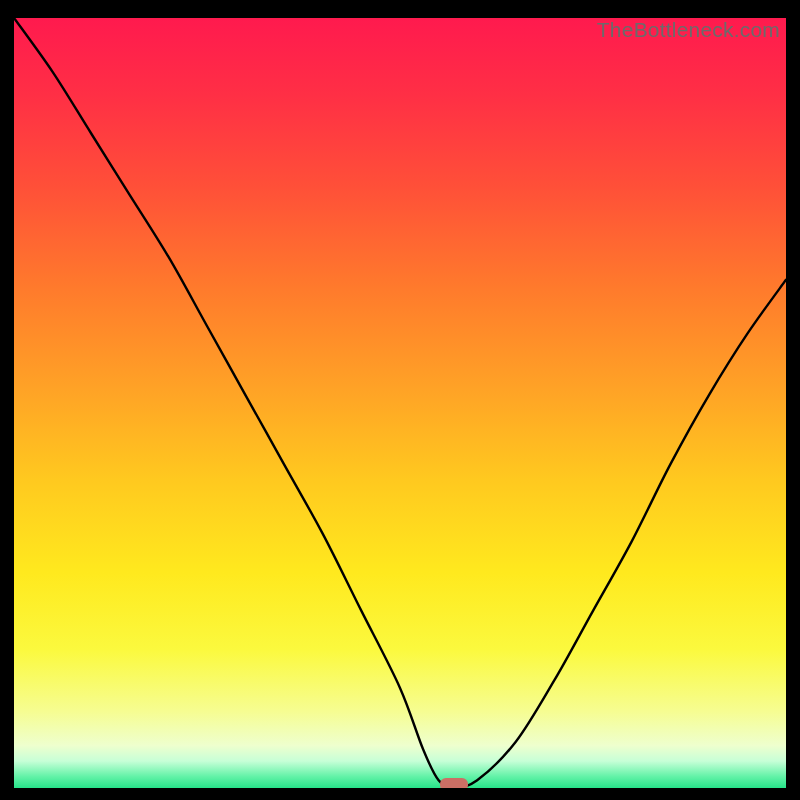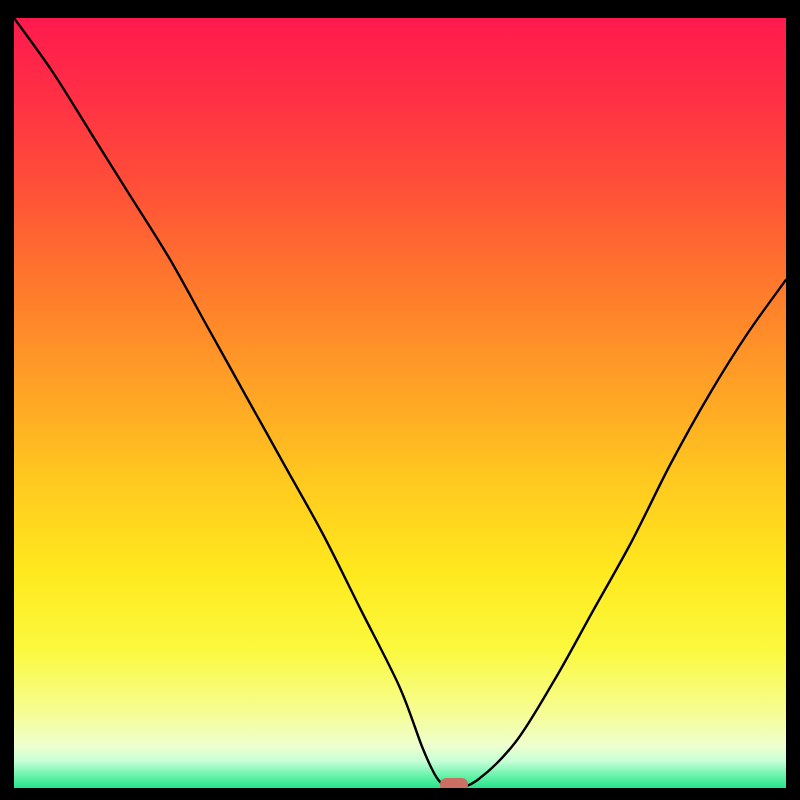--- a/index.html
+++ b/index.html
@@ -71,20 +71,21 @@
             <stop offset="90%" stop-color="#f6fd91"></stop>
             <stop offset="94.5%" stop-color="#eeffce"></stop>
             <stop offset="96.5%" stop-color="#c7ffd7"></stop>
             <stop offset="98.5%" stop-color="#63f2a8"></stop>
             <stop offset="100%" stop-color="#27e389"></stop>
           </linearGradient>
       </defs>
       <rect x="0" y="0" width="772" height="770" fill="url(#bg)"></rect>
     </svg>
 
+    <div class="watermark">TheBottleneck.com</div>
 
     <svg class="curve" viewBox="0 0 772 770" preserveAspectRatio="none">
       <path id="curvePath" d="M 0.0 0.0 C 6.2 8.6, 26.2 35.4, 38.6 53.9 C 51.0 72.4, 64.8 95.8, 77.2 115.5 C 89.6 135.2, 103.4 157.4, 115.8 177.1 C 128.2 196.8, 142.0 217.8, 154.4 238.7 C 166.8 259.6, 180.6 285.8, 193.0 308.0 C 205.4 330.2, 219.2 355.1, 231.6 377.3 C 244.0 399.5, 257.8 424.4, 270.2 446.6 C 282.6 468.8, 296.4 492.5, 308.8 515.9 C 321.2 539.3, 335.0 568.3, 347.4 592.9 C 359.8 617.5, 376.1 647.7, 386.0 669.9 C 395.9 692.1, 403.0 716.7, 409.2 731.5 C 415.3 746.3, 419.7 756.1, 424.6 762.3 C 429.5 768.5, 433.9 770.0, 440.0 770.0 C 446.2 770.0, 453.3 769.7, 463.2 762.3 C 473.1 754.9, 489.4 739.8, 501.8 723.8 C 514.2 707.8, 528.0 683.1, 540.4 662.2 C 552.8 641.3, 566.6 615.1, 579.0 592.9 C 591.4 570.7, 605.2 547.0, 617.6 523.6 C 630.0 500.2, 643.8 470.0, 656.2 446.6 C 668.6 423.2, 682.4 398.2, 694.8 377.3 C 707.2 356.4, 721.0 334.2, 733.4 315.7 C 745.8 297.2, 765.8 270.4, 772.0 261.8" fill="none" stroke="#000000" stroke-width="2.4" stroke-linecap="round"></path>
     </svg>
 
     <div class="marker" id="marker" style="left: 426.04px; top: 760px; background: rgb(203, 111, 101);"></div>
 
   </div>
 </div>
 

